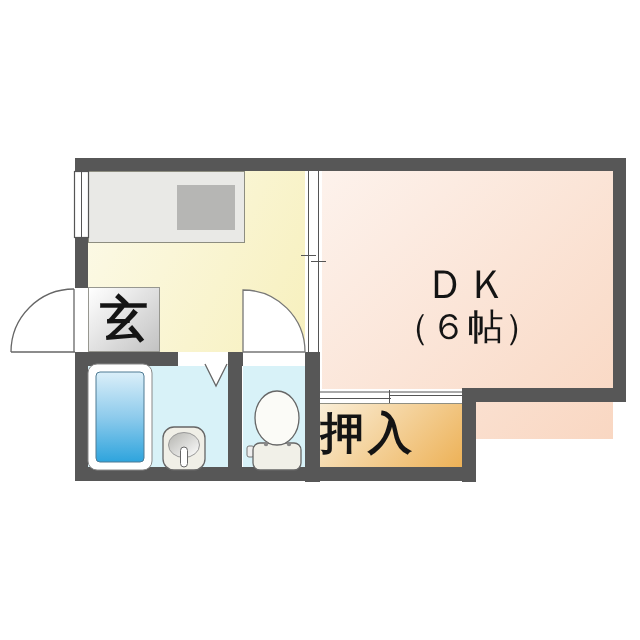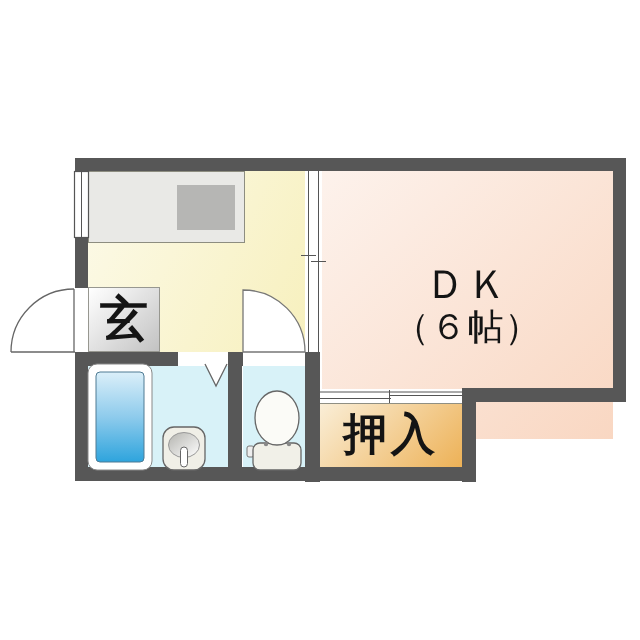--- a/index.html
+++ b/index.html
@@ -12,21 +12,21 @@
   .room-kitchen{left:88px;top:171px;width:218px;height:181px;
     background:linear-gradient(115deg,#fcfae9 0%,#f7f0bd 100%);}
   .room-dk{left:322px;top:171px;width:291px;height:268px;
     background:linear-gradient(135deg,#fdf2ec 0%,#f9d7c2 100%);
     display:flex;flex-direction:column;align-items:center;justify-content:center;}
   .room-washroom{left:88px;top:366px;width:140px;height:101px;background:#d8f2f8;}
   .room-toilet{left:243px;top:366px;width:62px;height:101px;background:#d8f2f8;}
   .room-closet{left:320px;top:403px;width:142px;height:64px;
     background:linear-gradient(135deg,#faeed7 0%,#edb156 100%);
     border-top:1px solid #8f8f83;
-    display:flex;align-items:center;justify-content:center;}
+    display:flex;align-items:center;justify-content:flex-start;font-family:Liberation Serif, serif;}
   .room-genkan{left:88px;top:287px;width:72px;height:65px;
     background:linear-gradient(135deg,#ffffff 0%,#c2c2c2 100%);
     border:1px solid #979790;box-sizing:border-box;
     display:flex;align-items:center;justify-content:center;}
   .band{position:absolute;background:#ffffff;}
   .band-partition{left:305px;top:171px;width:17px;height:181px;}
   .band-fusuma{left:320px;top:389px;width:142px;height:14px;}
   .counter{left:88px;top:171px;width:157px;height:72px;background:#e9e9e6;
     border:1px solid #8d8d80;box-sizing:border-box;}
   .stove{left:177px;top:185px;width:58px;height:45px;background:#b6b6b4;}

